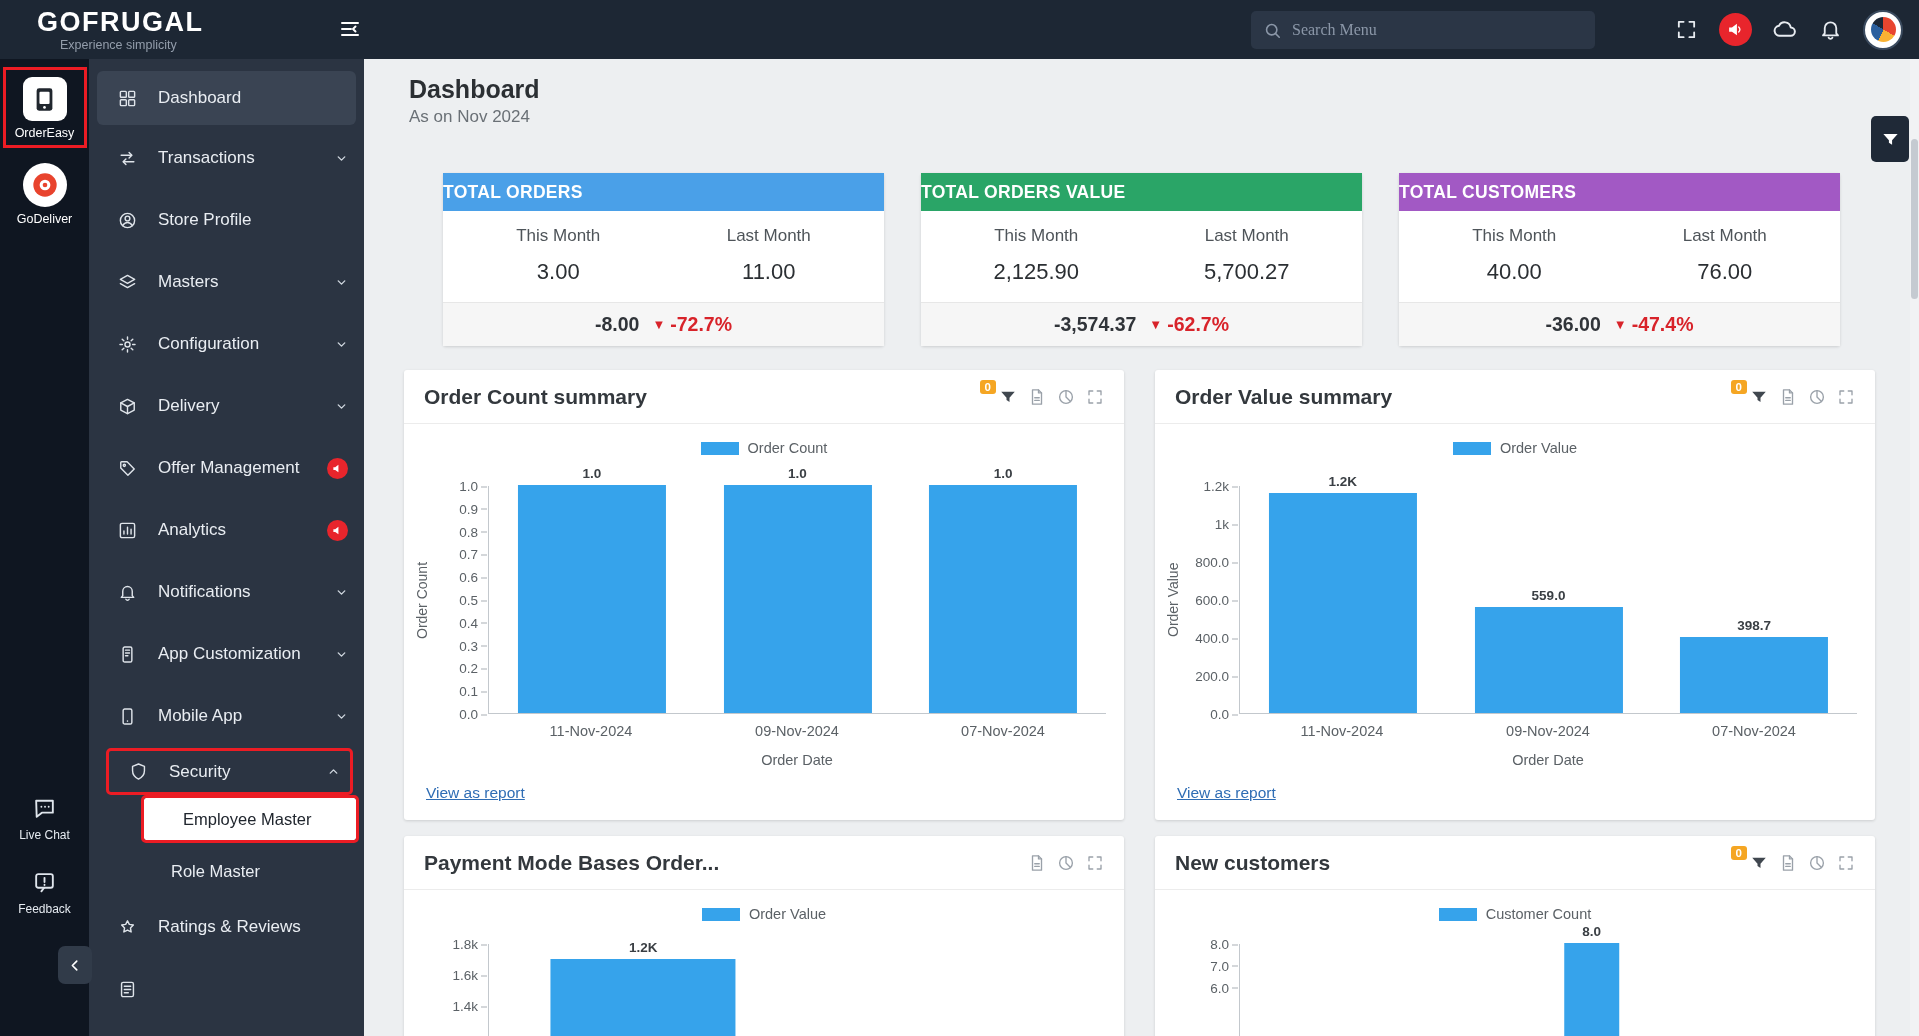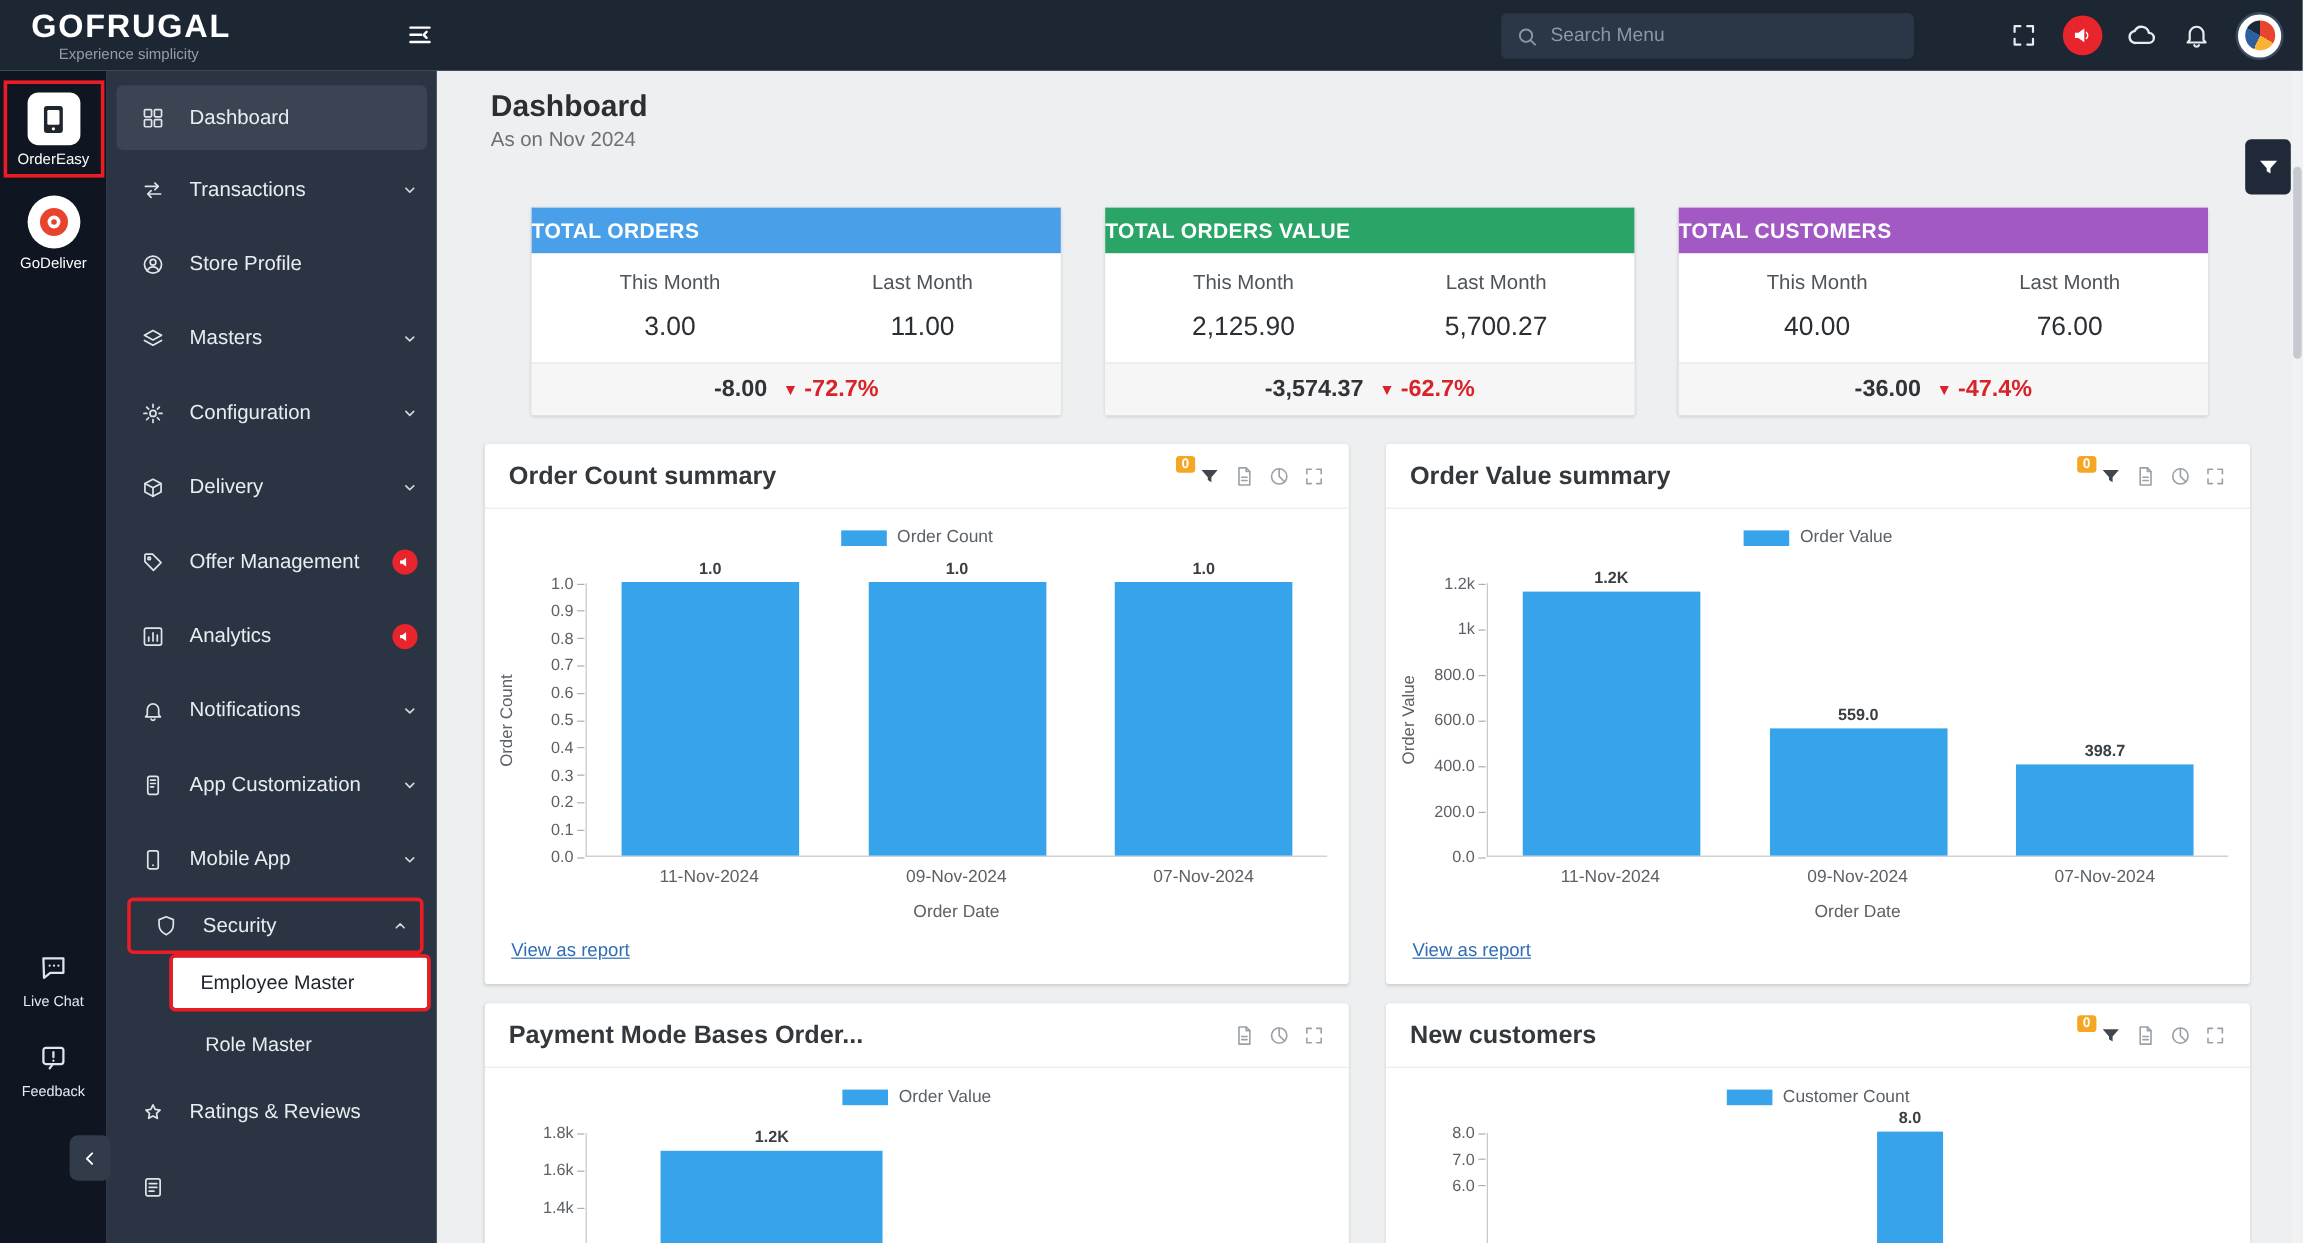--- a/index.html
+++ b/index.html
@@ -1,26 +1,26 @@
 <!DOCTYPE html>
 <html><head>
 <meta charset="utf-8">
 <style>
 *{margin:0;padding:0;box-sizing:border-box}
 html,body{width:1919px;height:1036px;overflow:hidden}
 body{font-family:"Liberation Sans","DejaVu Sans",sans-serif;background:#edeff1;position:relative;color:#2b2f33}
 
 
 .topbar{position:absolute;top:0;left:0;width:1919px;height:59px;background:#1d2734;z-index:40}
-.logo-wrap{position:absolute;left:26px;top:8px;cursor:pointer}
+.logo-wrap{position:absolute;left:37px;top:8px;cursor:pointer}
 .logo-text{color:#fff;font-size:27px;font-weight:bold;letter-spacing:1.5px;line-height:1.05}
 .logo-tagline{color:#939dab;font-size:12.5px;margin-top:2px;padding-left:23px}
 .toggle-btn{position:absolute;left:338px;top:17px;color:#fff;cursor:pointer}
 .search-box{position:absolute;left:1251px;top:11px;width:344px;height:38px;background:#2b3646;border-radius:5px;display:flex;align-items:center;padding:0 12px;color:#8b97a8}
-.search-input{background:transparent;border:0;outline:0;color:#cdd5df;font-size:16px;margin-left:10px;width:100%;font-family:Liberation Sans, sans-serif}
+.search-input{background:transparent;border:0;outline:0;color:#cdd5df;font-size:16px;margin-left:10px;width:100%;font-family:Liberation Serif, serif}
 .search-input::placeholder{color:#8b97a8}
 .topbar-icons{position:absolute;right:16px;top:0;height:59px;display:flex;align-items:center;gap:21px;color:#e8ecf1}
 .tb-ic{display:flex;cursor:pointer}
 .announce-wrap{width:33px;height:33px;border-radius:50%;background:#e8252c;display:flex;align-items:center;justify-content:center;color:#fff;cursor:pointer}
 .avatar{width:40px;height:40px;border-radius:50%;background:#fff;border:2px solid #3a4a5e;display:flex;align-items:center;justify-content:center;cursor:pointer}
 .avatar-core{width:25px;height:25px;border-radius:50%;background:conic-gradient(#e8452f 0 120deg,#f9b233 120deg 205deg,#2b5f9e 205deg 300deg,#1c2737 300deg 360deg)}
 
 
 .rail{position:absolute;left:0;top:59px;width:89px;bottom:0;background:#0f1621;z-index:20}
 .rail-app{width:78px;margin:11px auto 0;padding:7px 0 5px;text-align:center;cursor:pointer}
@@ -37,21 +37,21 @@
 
 .sidebar{position:absolute;left:89px;top:59px;width:275px;bottom:0;background:#2b3442;z-index:10;overflow:hidden;padding-top:10px}
 .side-item{display:flex;align-items:center;height:62px;padding:0 16px 0 29px;color:#e9edf2;font-size:17px;cursor:pointer}
 .side-item .icon{width:21px;margin-right:19px;display:flex;color:#dfe4ea;flex:none}
 .side-item.active{background:#3a4453;border-radius:6px;margin:2px 8px;height:54px;padding-left:21px}
 .chev{margin-left:auto;color:#cfd6de;display:flex}
 .chev.up svg{transform:rotate(180deg)}
 .alert-badge{margin-left:auto;width:21px;height:21px;border-radius:50%;background:#e8252c;display:flex;align-items:center;justify-content:center}
 .side-item.annotated{outline:3px solid #ec1c24;margin:4px 14px 4px 20px;height:41px;padding:0 10px 0 20px;border-radius:2px}
 .side-item.submenu{padding-left:82px;height:50px;font-size:16.5px}
-.side-item.submenu.highlighted{background:#fff;color:#20262e;margin:6px 8px 6px 55px;height:42px;padding-left:23px;border-radius:2px}
+.side-item.submenu.highlighted{background:#fff;color:#20262e;margin:6px 8px 6px 55px;height:42px;padding-left:39px;border-radius:2px}
 .side-item.submenu.highlighted.annotated{outline:3px solid #ec1c24}
 
 
 .main{position:absolute;left:364px;top:59px;right:0;bottom:0;overflow:hidden}
 .page-head{margin:16px 0 0 45px}
 .page-title{font-size:25px;font-weight:bold;color:#2b2f33}
 .page-sub{font-size:17px;color:#6a7076;margin-top:3px}
 .filter-fab{position:absolute;top:57px;right:10px;width:38px;height:46px;background:#1f2937;border-radius:5px;display:flex;align-items:center;justify-content:center;color:#fff;cursor:pointer;z-index:5}
 
 

